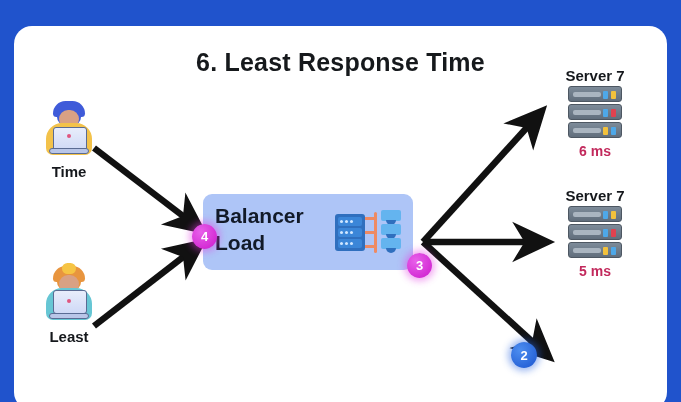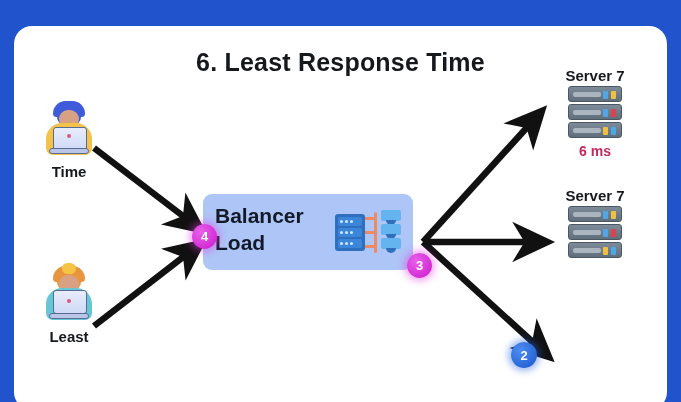--- a/index.html
+++ b/index.html
@@ -202,17 +202,18 @@
             <div class="s-bar"></div>
           <div class="s-led" style="right:13px;background:#4ea8e8;"></div>
           <div class="s-led" style="right:5px;background:#e0414f;"></div>
           </div>
         <div class="s-unit" style="top:38px;">
             <div class="s-bar"></div>
           <div class="s-led" style="right:13px;background:#f2c13c;"></div>
           <div class="s-led" style="right:5px;background:#4ea8e8;"></div>
           </div>
       </div>
+      <div class="ms">5 ms</div>
     </div>
 
 
   </div>
 </div>
 
 </body></html>

